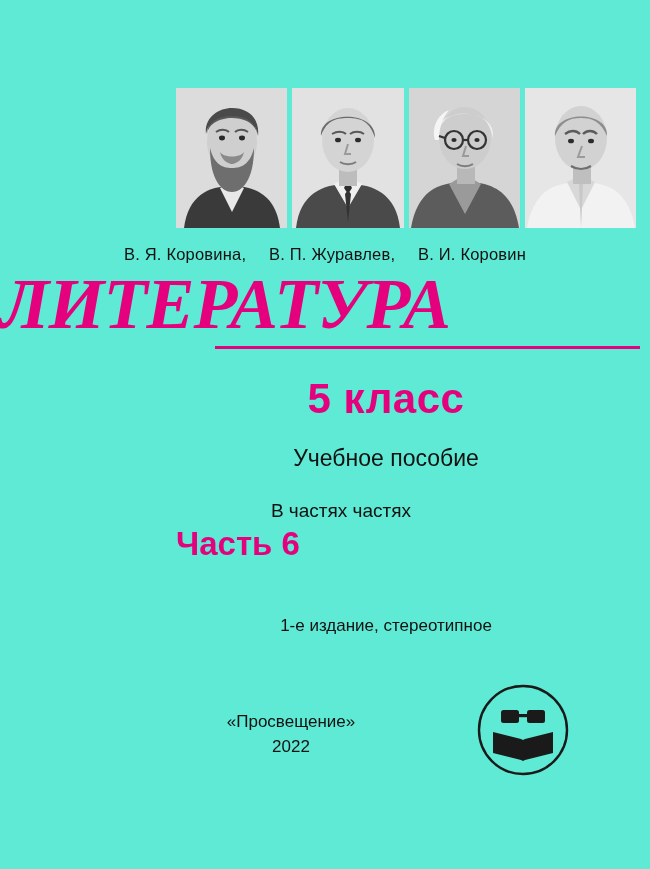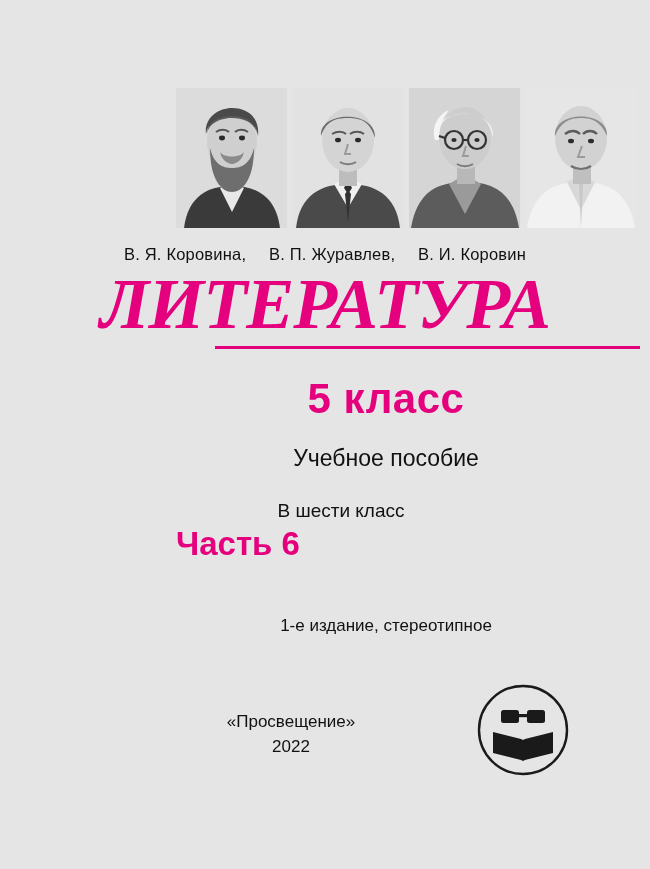--- a/index.html
+++ b/index.html
@@ -13,21 +13,21 @@
     font-family: "Liberation Sans", sans-serif;
     color: #1a1a1a;
     position: relative;
     overflow: hidden;
   }
 
   .page {
     position: relative;
     width: 650px;
     height: 869px;
-    background: #e5e5e5;
+    background: #5eead4;
   }
 
   
   .portraits {
     position: absolute;
     left: 176px;
     top: 88px;
     width: 460px;
     height: 140px;
     display: flex;
@@ -54,21 +54,21 @@
     color: #111111;
   }
   .authors span { margin: 0 9px; }
 
   
   .title {
     position: absolute;
     left: 0;
     top: 268px;
     width: 650px;
-    text-align: center;
+    text-align: left;
     font-family: "Liberation Serif", serif;
     font-weight: bold;
     font-style: italic;
     font-size: 72px;
     line-height: 1;
     color: #e5007d;
     letter-spacing: -1px;
   }
 
   .rule {
@@ -271,21 +271,21 @@
   </div>
 
   <div class="title">ЛИТЕРАТУРА</div>
 
   <div class="rule"></div>
 
   <div class="grade">5 класс</div>
 
   <div class="subtitle">Учебное пособие</div>
 
-  <div class="parts-line">В шести класс</div>
+  <div class="parts-line">В частях частях</div>
   <div class="part-number">Часть 6</div>
 
   <div class="edition">1-е издание, стереотипное</div>
 
   <div class="imprint">
     <div>«Просвещение»</div>
     <div>2022</div>
   </div>
 
   <div class="logo">

